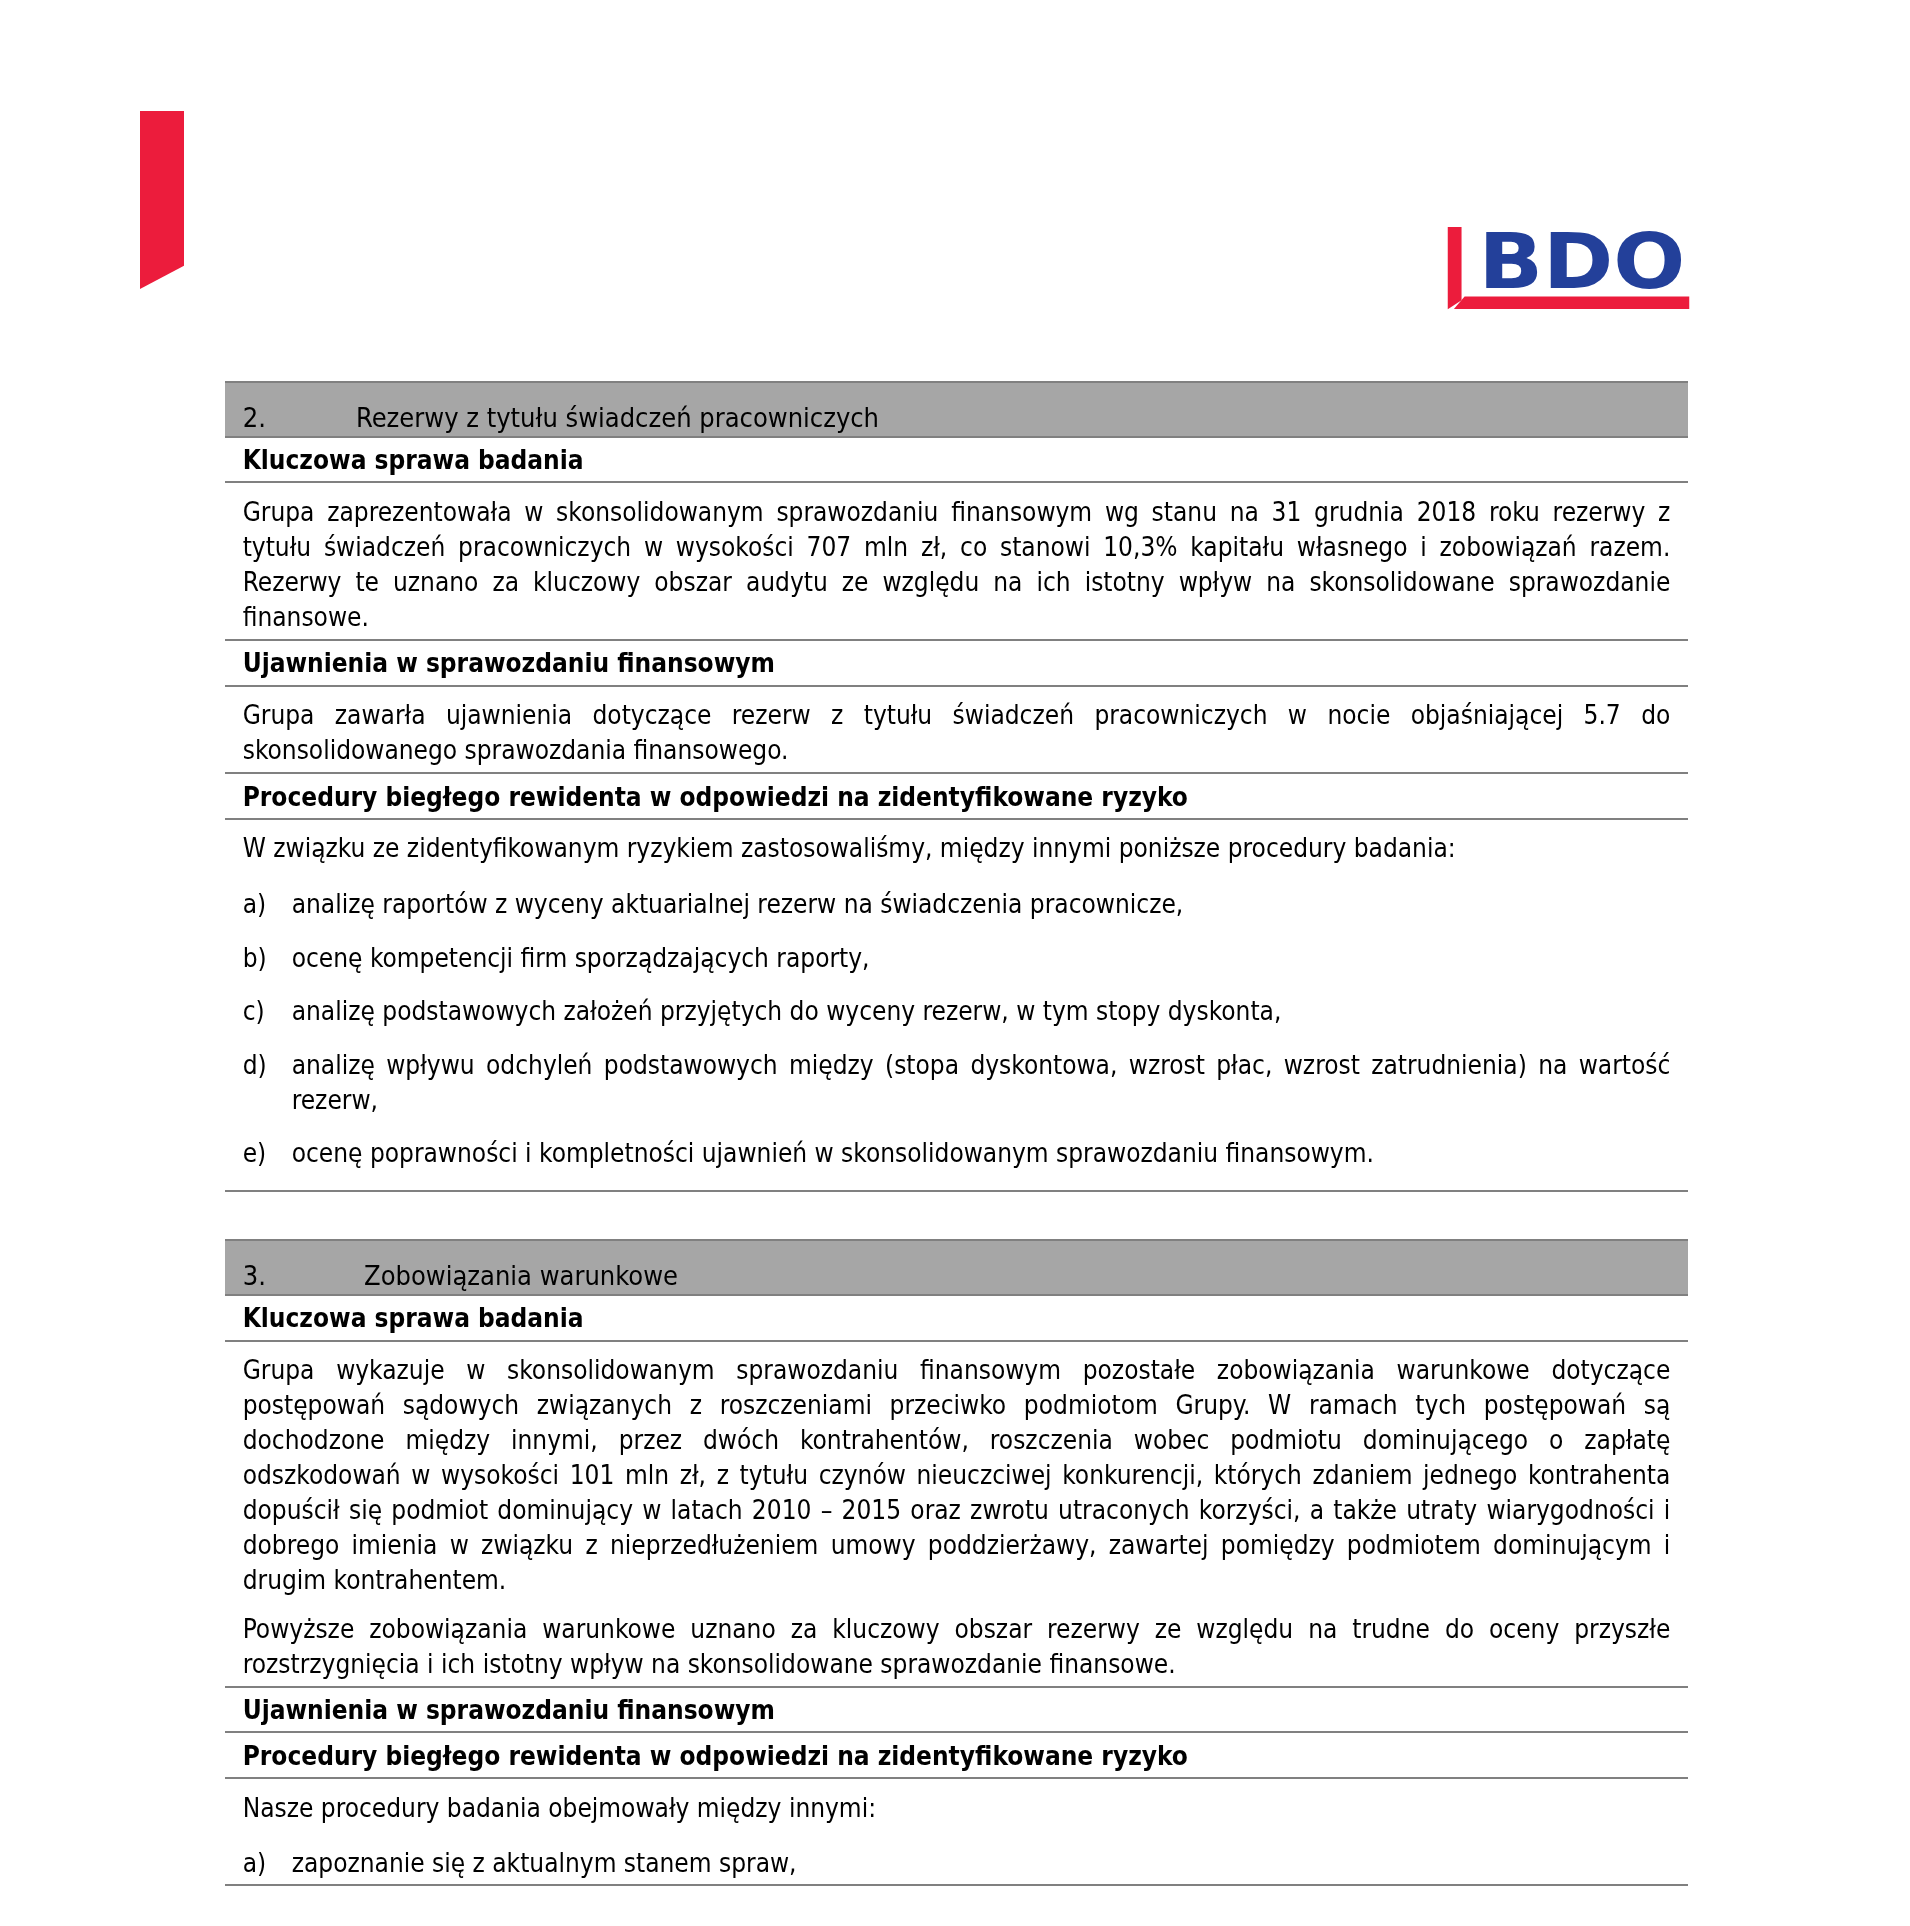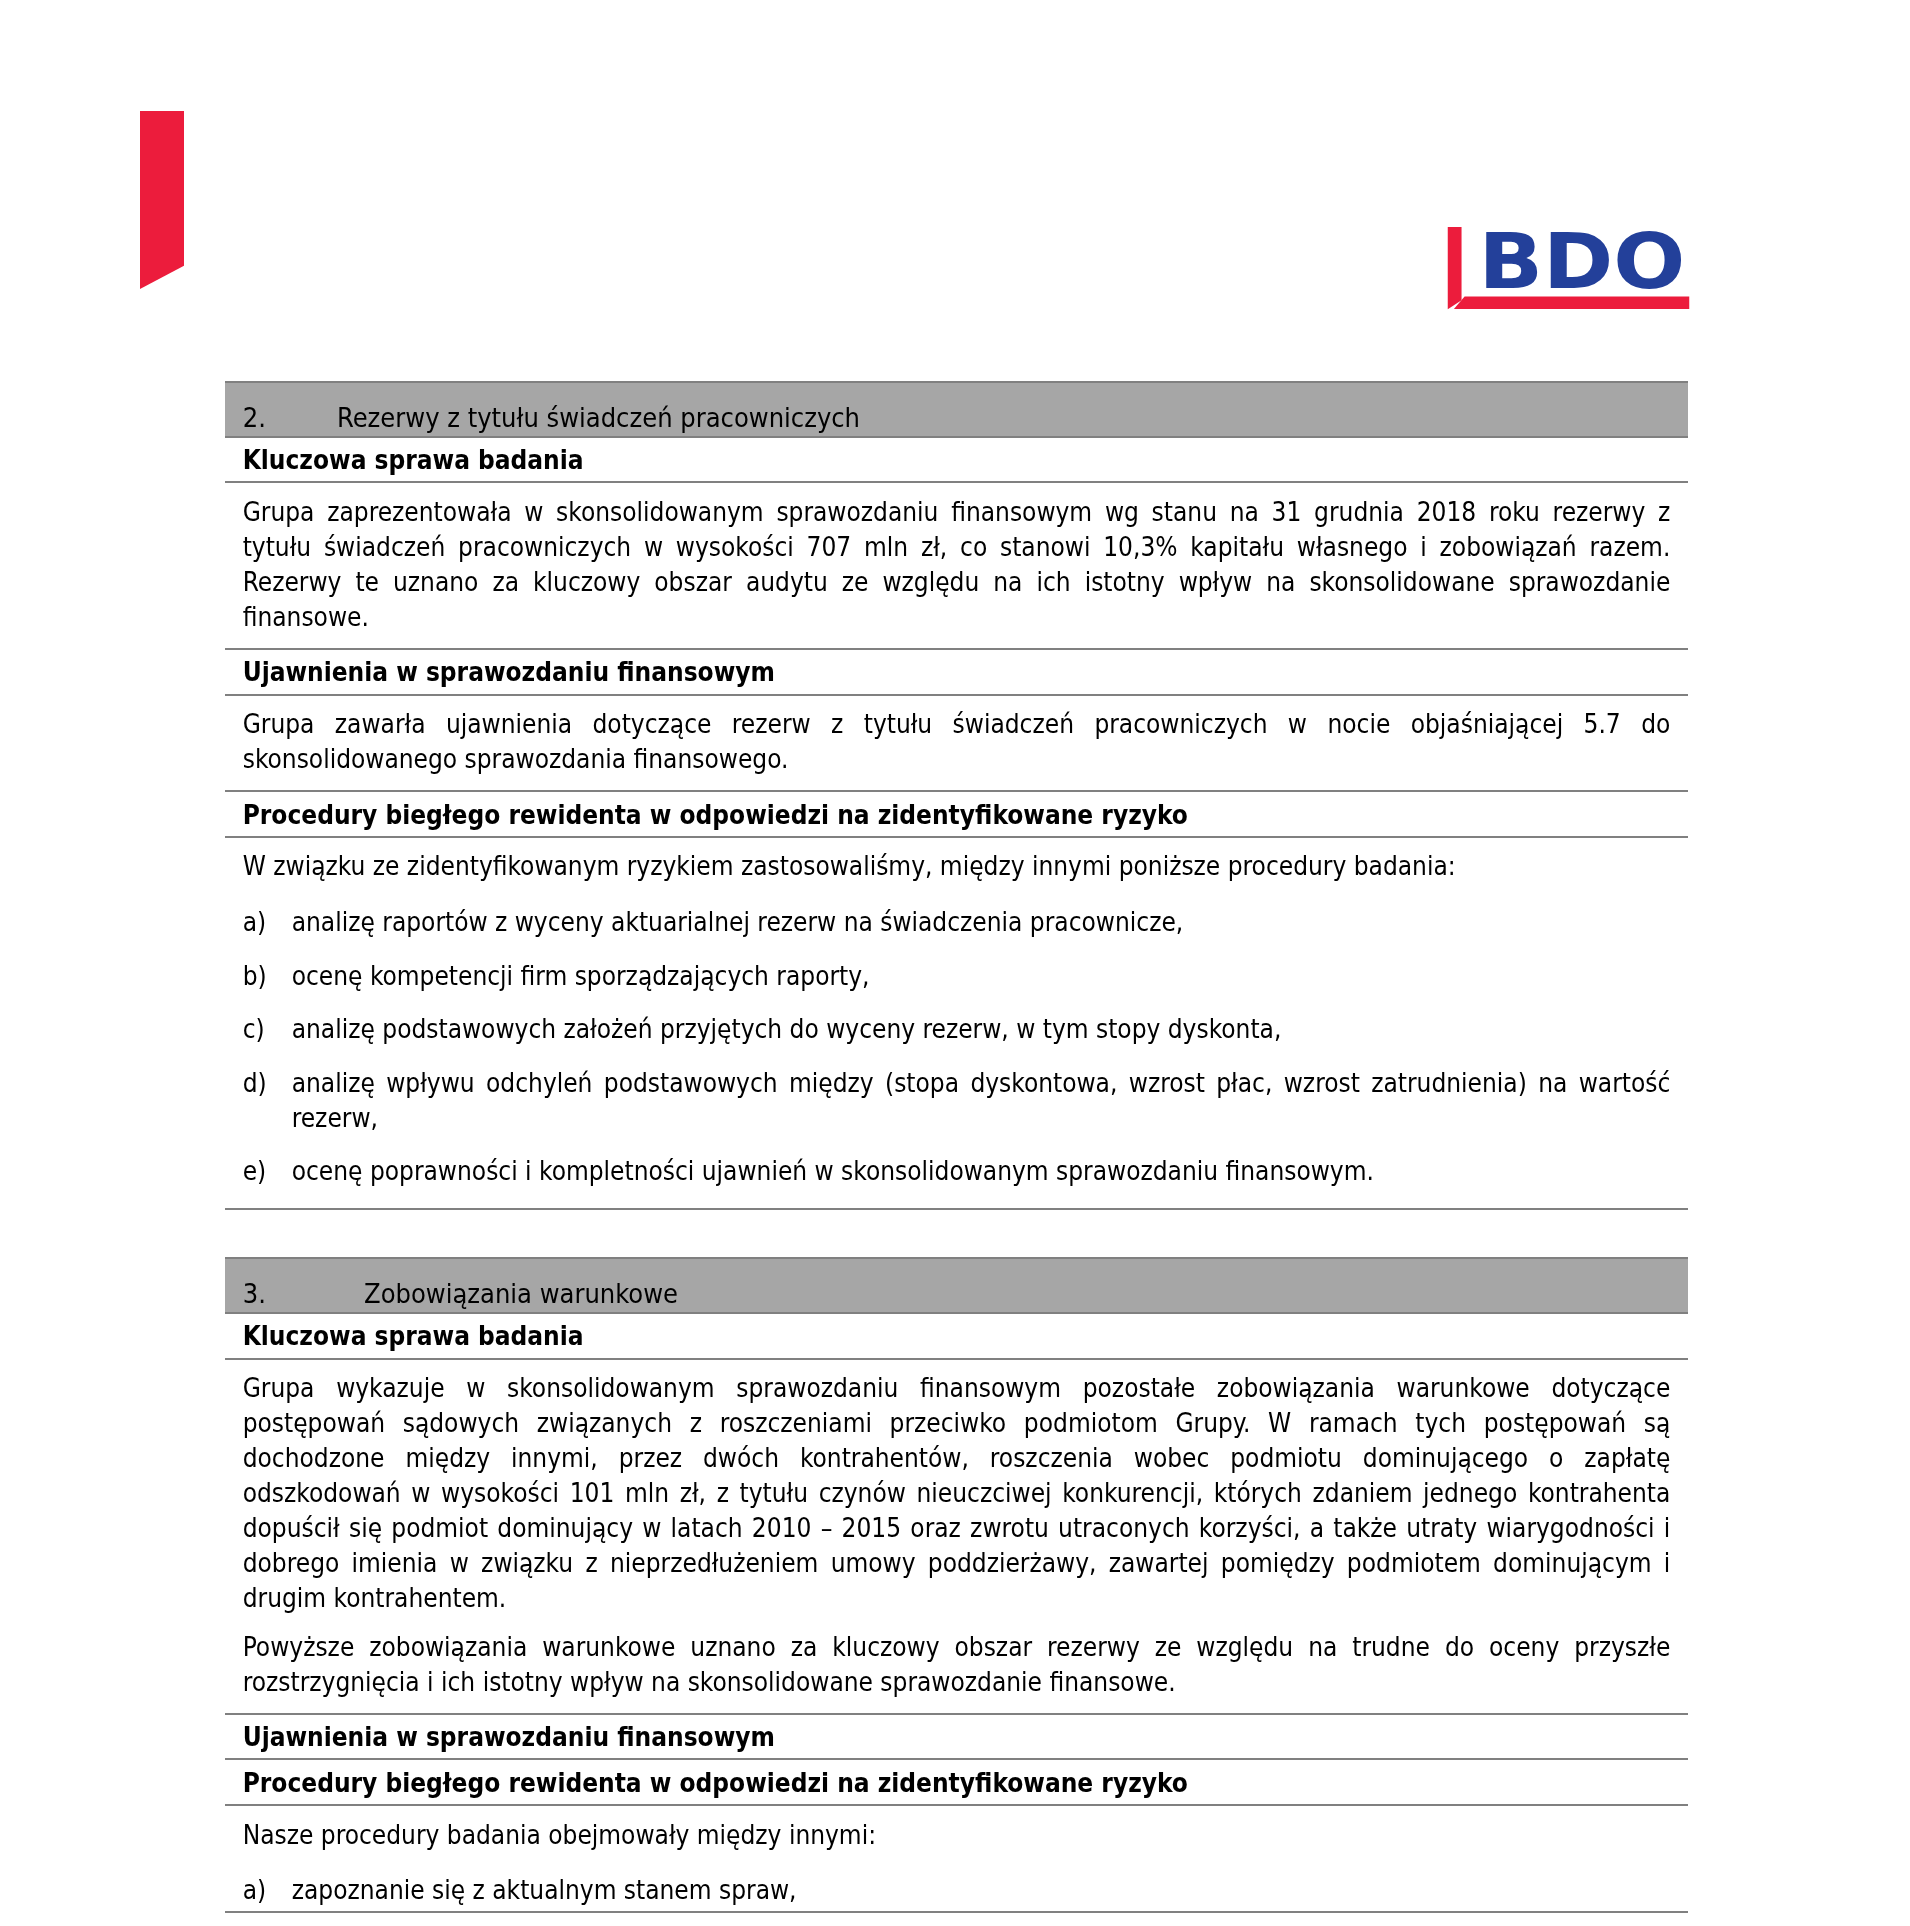--- a/index.html
+++ b/index.html
@@ -5,26 +5,26 @@
   html, body { margin: 0; padding: 0; background: #ffffff; }
   body { width: 1910px; height: 2703px; position: relative; overflow: hidden;
          font-family: "DejaVu Sans Condensed", "DejaVu Sans", "Liberation Sans", sans-serif; color: #000; }
   .red-bar-top { position: absolute; left: 140px; top: 111px; width: 44px; height: 178px; background: #ec1c3c;
                  clip-path: polygon(0 0, 100% 0, 100% 87%, 0 100%); }
   .logo { position: absolute; left: 1447px; top: 227px; width: 243px; height: 92px; }
   .content { position: absolute; left: 225px; top: 381px; width: 1463px; }
   .section-header { background: #a6a6a6; border-top: 2.3px solid #808080; border-bottom: 2.3px solid #808080;
                     height: 53px; box-sizing: content-box; position: relative; }
   .section-header .num { position: absolute; left: 17.7px; bottom: 1.5px; font-size: 27px; line-height: 35px; }
-  .section-header .title { position: absolute; left: 112px; bottom: 1.5px; font-size: 27px; line-height: 35px; }
+  .section-header .title { position: absolute; left: 131px; bottom: 1.5px; font-size: 27px; line-height: 35px; }
   .s3 .section-header .title { left: 139px; }
   .subhead { font-weight: bold; font-size: 26px; line-height: 35px; padding: 5.4px 17.7px 3.1px 17.7px;
              border-bottom: 2.3px solid #808080; }
   .para { font-size: 26px; line-height: 35px; padding: 11.6px 17.7px 2.3px 17.7px; text-align: justify; margin: 0; }
-  .para.ruled { border-bottom: 2.3px solid #808080; padding-bottom: 13px; }
+  .para.ruled { border-bottom: 2.3px solid #808080; padding-bottom: 4px; }
   .list { list-style: none; margin: 0; padding: 0 17.7px 0 17.7px; }
   .list li { font-size: 26px; line-height: 35px; display: flex; margin-top: 18.5px; text-align: justify; }
   .list li .marker { width: 49px; flex: none; }
   .list li .text { flex: 1; }
   .list.end { border-bottom: 2.3px solid #808080; padding-bottom: 19px; }
   .gap { height: 47px; }
 </style>
 </head>
 <body>
 

